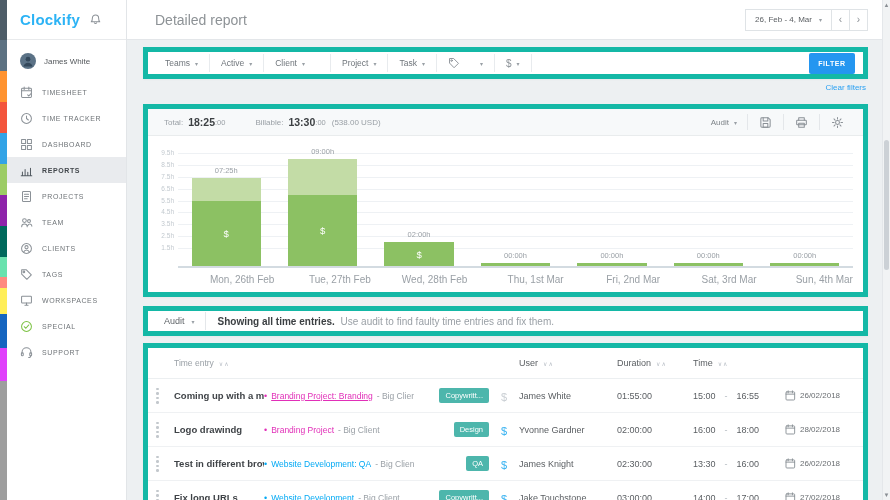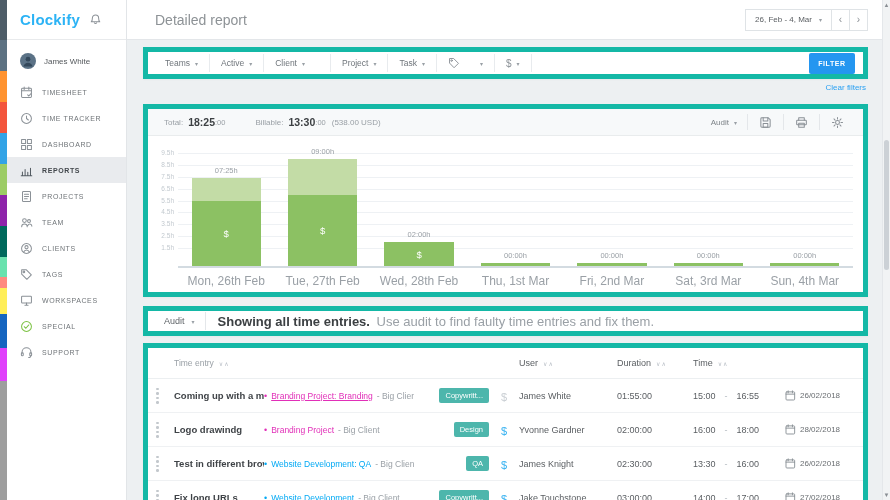--- a/index.html
+++ b/index.html
@@ -76,27 +76,27 @@
   .ytick { position:absolute; left:-28px; top:-4px; width:24px; text-align:right; font-size:6.5px; color:#c2c9cf; }
   .cols { position:absolute; left:30px; right:10px; top:8px; height:122px; display:flex; }
   .chart-col { flex:1; display:flex; flex-direction:column; justify-content:flex-end; align-items:center; position:relative; cursor:pointer; }
   .bar-value { font-size:7.5px; color:#9aa0a6; margin-bottom:3px; }
   .bar { width:72%; max-width:74px; display:flex; flex-direction:column; }
   .seg-nonbillable { background:#c3dca6; }
   .seg-billable { background:#8cc163; position:relative; }
   .bar-dollar { position:absolute; top:50%; left:50%; transform:translate(-50%,-50%); color:#fff; font-size:9.5px; }
   .baseline { position:absolute; left:30px; right:10px; top:130px; height:2px; background:#d3dbe1; }
   .day-labels { position:absolute; left:30px; right:10px; top:138px; display:flex; }
-  .day-labels span { flex:1; text-align:center; font-size:12px; color:#9aa0a6; }
+  .day-labels span { flex:1; text-align:right; font-size:10px; color:#9aa0a6; }
 
   
   .audit-card { margin-top:9px; height:30px; display:flex; align-items:center; padding:0 12px 0 6px; }
   .audit-dd { display:flex; align-items:center; gap:7px; font-size:9px; color:#5f6468; padding:0 10px; cursor:pointer; }
   .audit-card .vsep { height:18px; }
-  .audit-msg { font-size:13px; color:#9aa0a6; margin:0 0 0 12px; }
+  .audit-msg { font-size:10px; color:#9aa0a6; margin:0 0 0 12px; }
   .audit-msg b { color:#3c4043; margin-right:3px; }
 
   
   .table-card { margin-top:7px; height:230px; }
   .thead { height:31px; display:flex; align-items:center; padding:0 12px 0 8px; border-bottom:1px solid #eceff1; font-size:8.5px; color:#9aa0a6; }
   .sorts { font-size:6px; color:#b9bfc6; margin-left:5px; letter-spacing:1px; cursor:pointer; }
   .trow { height:34px; display:flex; align-items:center; padding:0 12px 0 8px; border-bottom:1px solid #eff1f3; }
   .col-handle { width:18px; flex:0 0 18px; }
   .col-desc { width:90px; flex:0 0 90px; font-size:9.5px; font-weight:bold; color:#3f4347; white-space:nowrap; overflow:hidden; }
   .col-proj { flex:1 1 auto; min-width:0; display:flex; align-items:center; gap:4px; font-size:8.5px; white-space:nowrap; overflow:hidden; }

